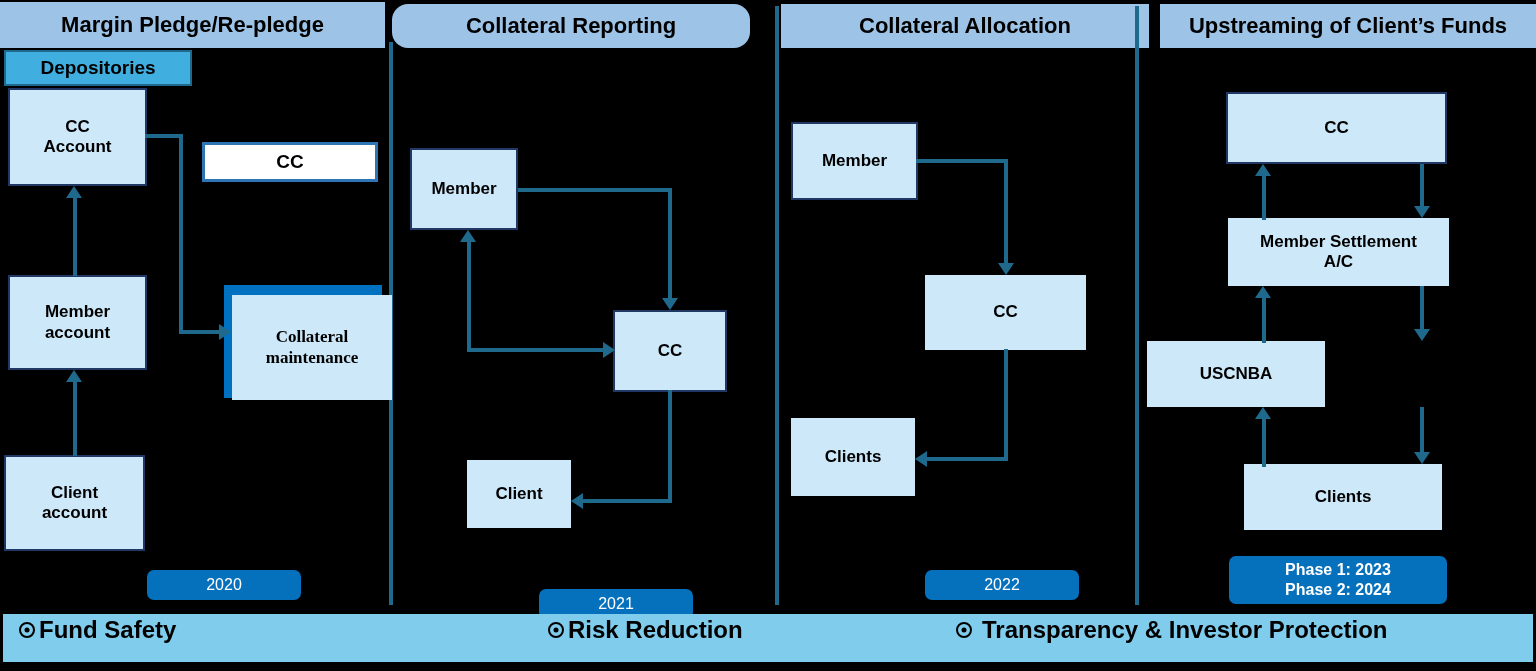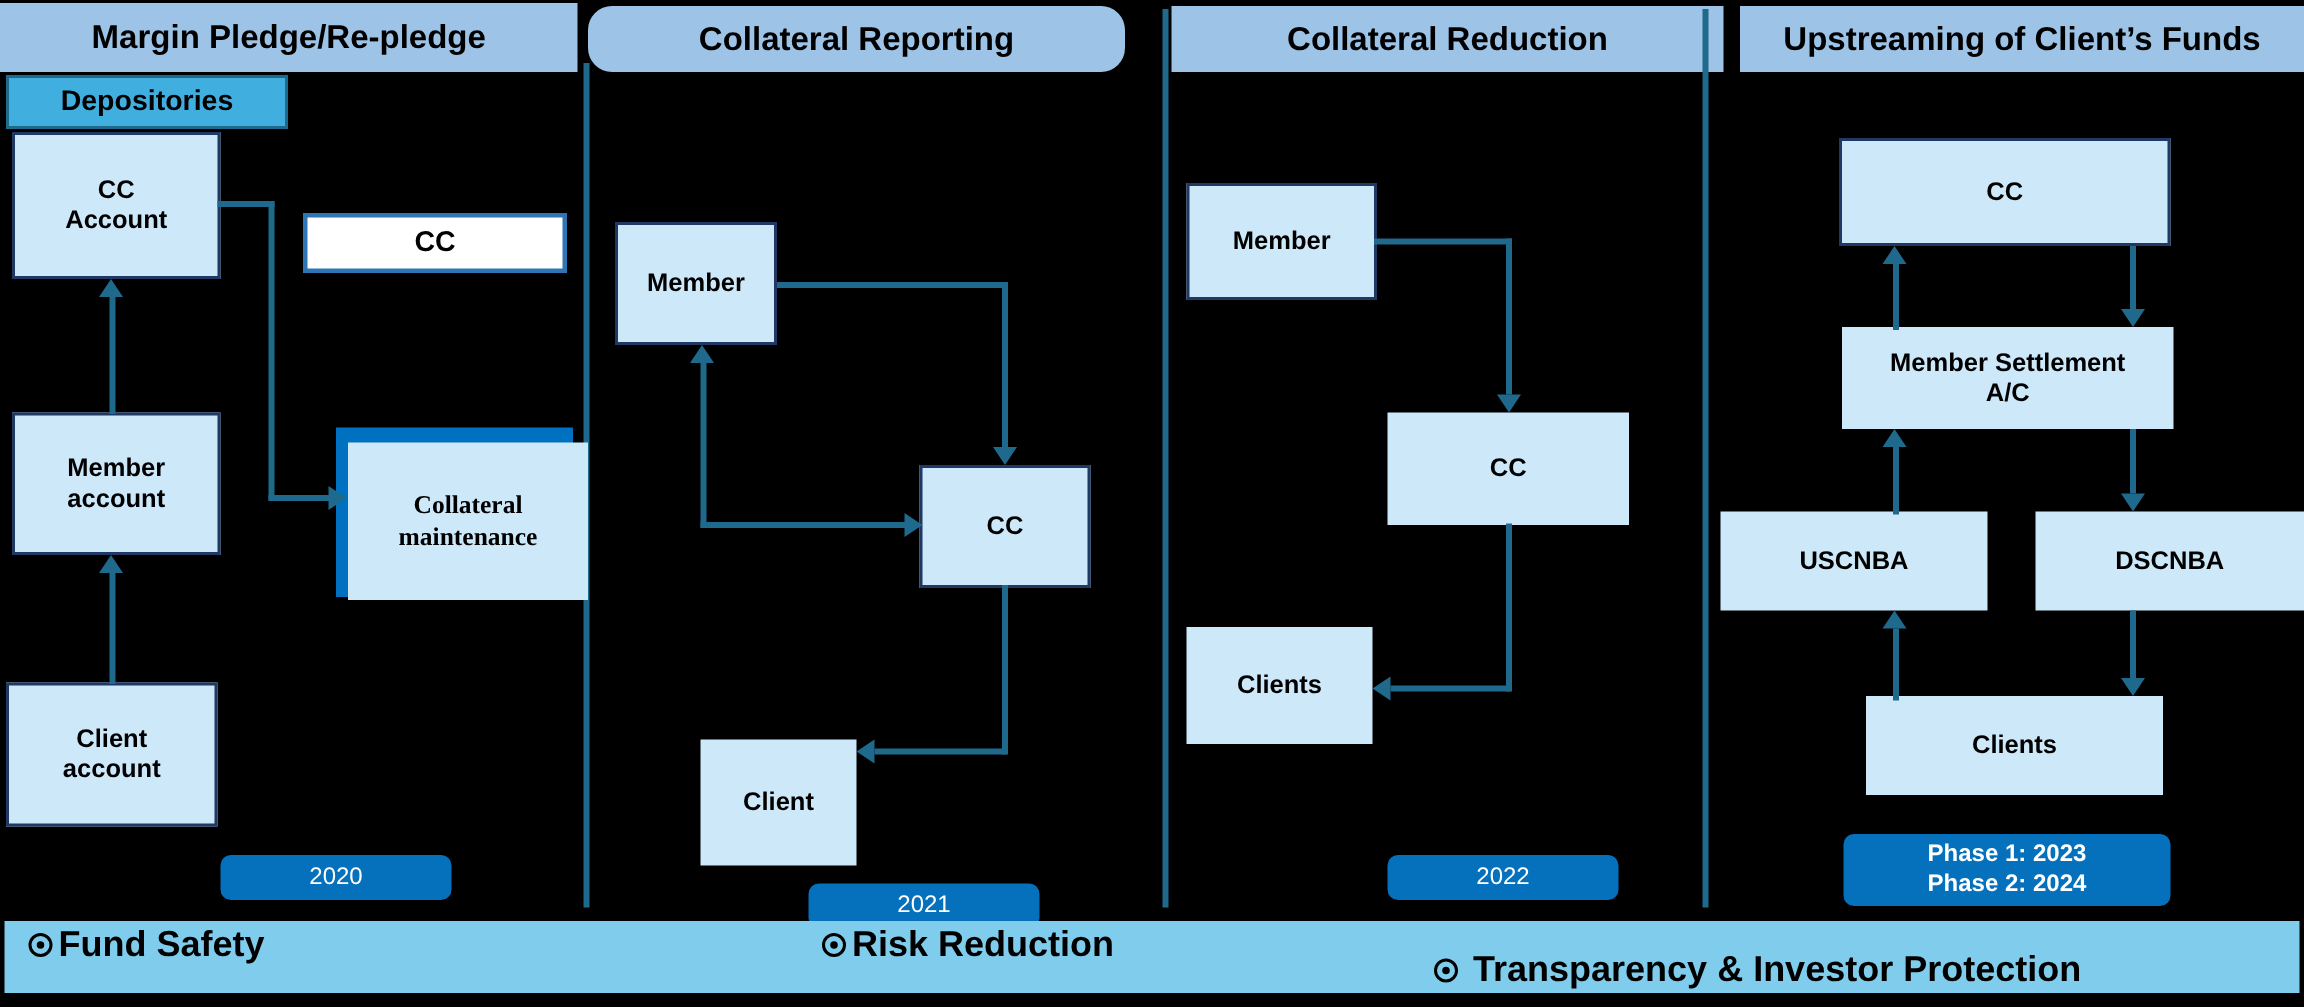--- a/index.html
+++ b/index.html
@@ -149,21 +149,21 @@
     background: #000000;
   }
 </style>
 </head>
 <body>
 
 <div id="stage">
 
   <div class="panel-header" style="left:0px; top:2px; width:385px; height:46px;">Margin Pledge/Re-pledge</div>
   <div class="panel-header" style="left:392px; top:4px; width:358px; height:44px;border-radius:16px;">Collateral Reporting</div>
-  <div class="panel-header" style="left:781px; top:4px; width:368px; height:44px;">Collateral Reduction</div>
+  <div class="panel-header" style="left:781px; top:4px; width:368px; height:44px;">Collateral Allocation</div>
   <div class="panel-header" style="left:1160px; top:4px; width:376px; height:44px;">Upstreaming of Client’s Funds</div>
 
   <div class="divider" style="left:389px; top:42px; height:563px;"></div>
   <div class="divider" style="left:775px; top:6px; height:599px;"></div>
   <div class="divider" style="left:1135px; top:6px; height:599px;"></div>
 
   <div class="node depositories" style="left:4px; top:50px; width:188px; height:36px;">Depositories</div>
 
   <div class="node" style="left:8px; top:88px; width:139px; height:98px;">CC Account</div>
 
@@ -188,21 +188,21 @@
   <div class="arrow right" style="left:219px; top:324px;"></div>
 
   <div class="year-badge" style="left:147px; top:570px; width:154px; height:30px;">
     <span>2020</span>
   </div>
 
   <div class="node" style="left:410px; top:148px; width:108px; height:82px;">Member</div>
 
   <div class="node" style="left:613px; top:310px; width:114px; height:82px;">CC</div>
 
-  <div class="node noborder" style="left:467px; top:460px; width:104px; height:84px;margin-top:33px;">Client</div>
+  <div class="node noborder" style="left:467px; top:460px; width:104px; height:68px;">Client</div>
 
   <div class="conn h" style="left:518px; top:188px; width:154px;"></div>
   <div class="conn v" style="left:668px; top:188px; height:110px;"></div>
   <div class="arrow down" style="left:662px; top:298px;"></div>
 
   <div class="conn v" style="left:668px; top:390px; height:113px;"></div>
   <div class="conn h" style="left:583px; top:499px; width:88px;"></div>
   <div class="arrow left" style="left:571px; top:493px;"></div>
 
   <div class="conn v" style="left:467px; top:242px; height:110px;"></div>
@@ -231,21 +231,20 @@
   <div class="year-badge" style="left:925px; top:570px; width:154px; height:30px;">
     <span>2022</span>
   </div>
 
   <div class="node" style="left:1226px; top:92px; width:221px; height:72px;">CC</div>
 
   <div class="node noborder" style="left:1228px; top:218px; width:221px; height:68px;">Member Settlement A/C</div>
 
   <div class="node noborder" style="left:1147px; top:341px; width:178px; height:66px;">USCNBA</div>
 
-  <div class="node noborder" style="left:1357px; top:341px; width:179px; height:66px;">DSCNBA</div>
 
   <div class="node noborder" style="left:1244px; top:464px; width:198px; height:66px;">Clients</div>
 
   <div class="conn v" style="left:1262px; top:419px; height:48px;"></div>
   <div class="arrow up" style="left:1255px; top:407px;"></div>
 
   <div class="conn v" style="left:1262px; top:298px; height:45px;"></div>
   <div class="arrow up" style="left:1255px; top:286px;"></div>
 
   <div class="conn v" style="left:1262px; top:176px; height:44px;"></div>
@@ -267,19 +266,19 @@
 
   <div id="footer-banner">
     <div class="footer-item" style="left:16px;">
       <span class="bullet-icon"></span>
       <span>Fund Safety</span>
     </div>
     <div class="footer-item" style="left:545px;">
       <span class="bullet-icon"></span>
       <span>Risk Reduction</span>
     </div>
-    <div class="footer-item" style="left:953px;margin-top:17px;">
+    <div class="footer-item" style="left:953px;">
       <span class="bullet-icon"></span>
       <span style="margin-left:6px;">Transparency &amp; Investor Protection</span>
     </div>
   </div>
 
 </div>
 
 </body></html>

